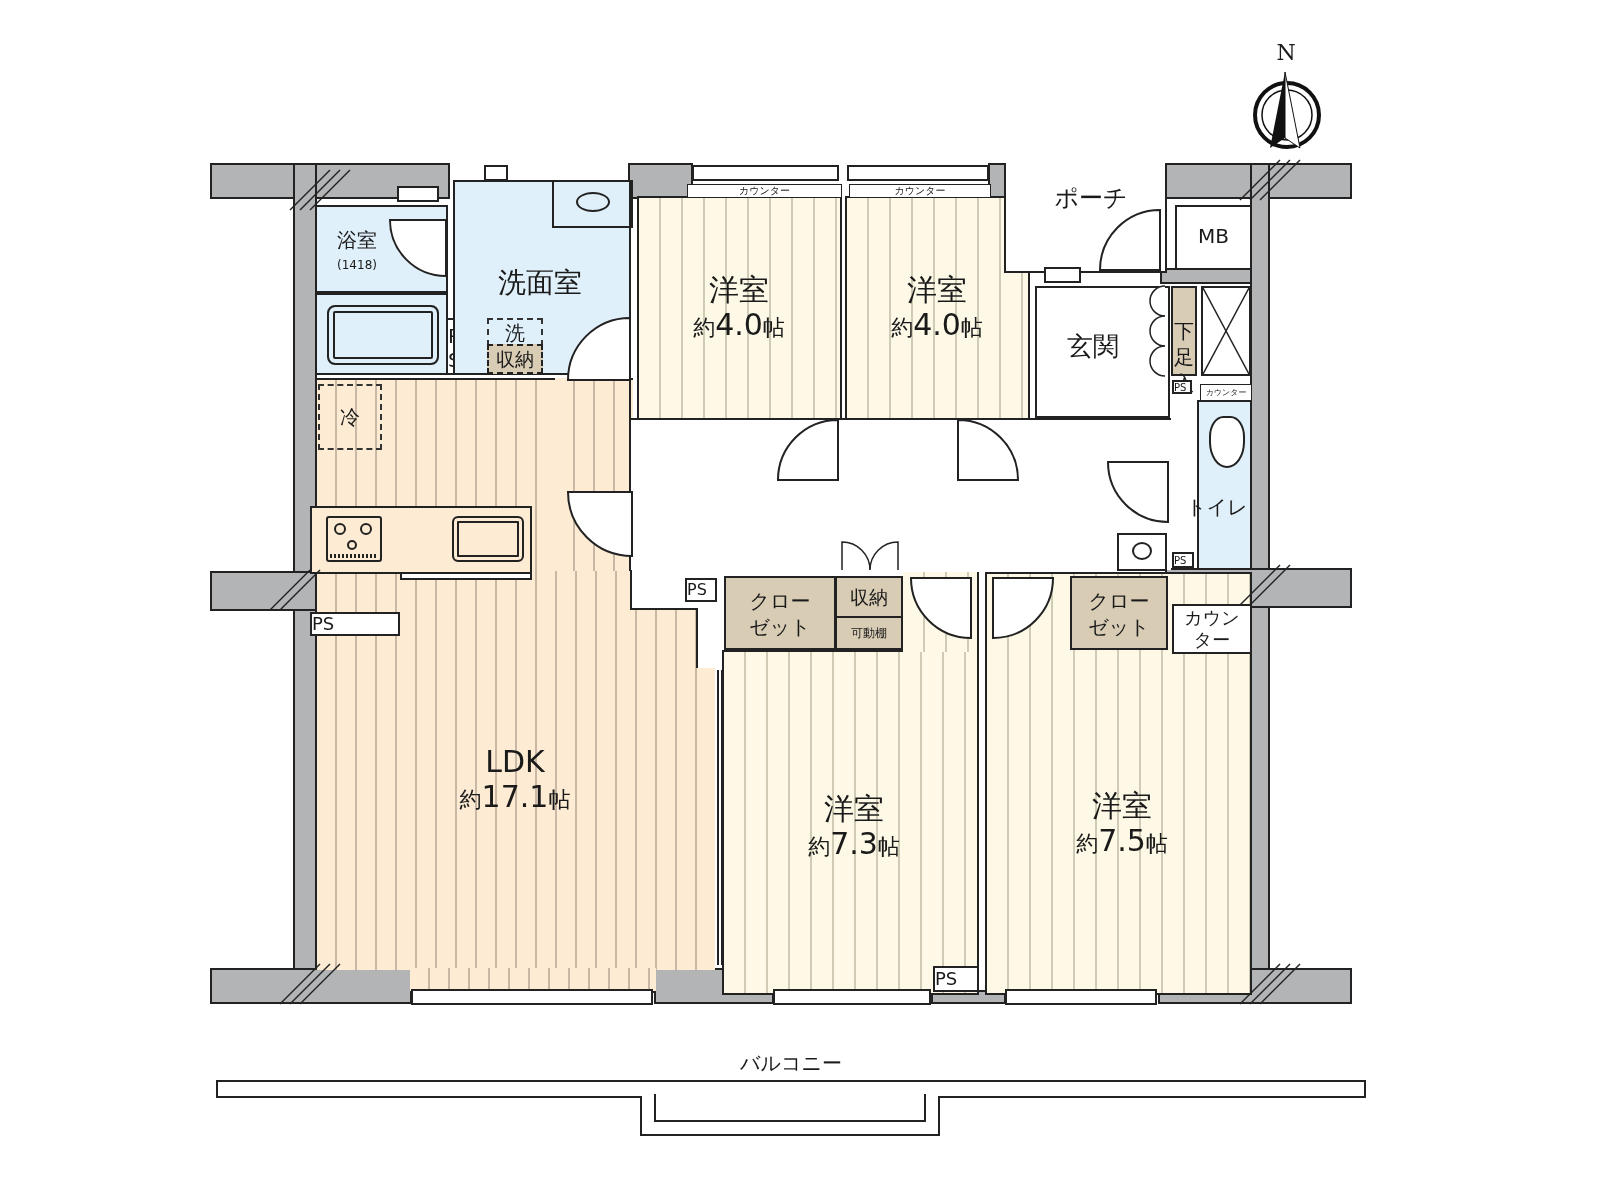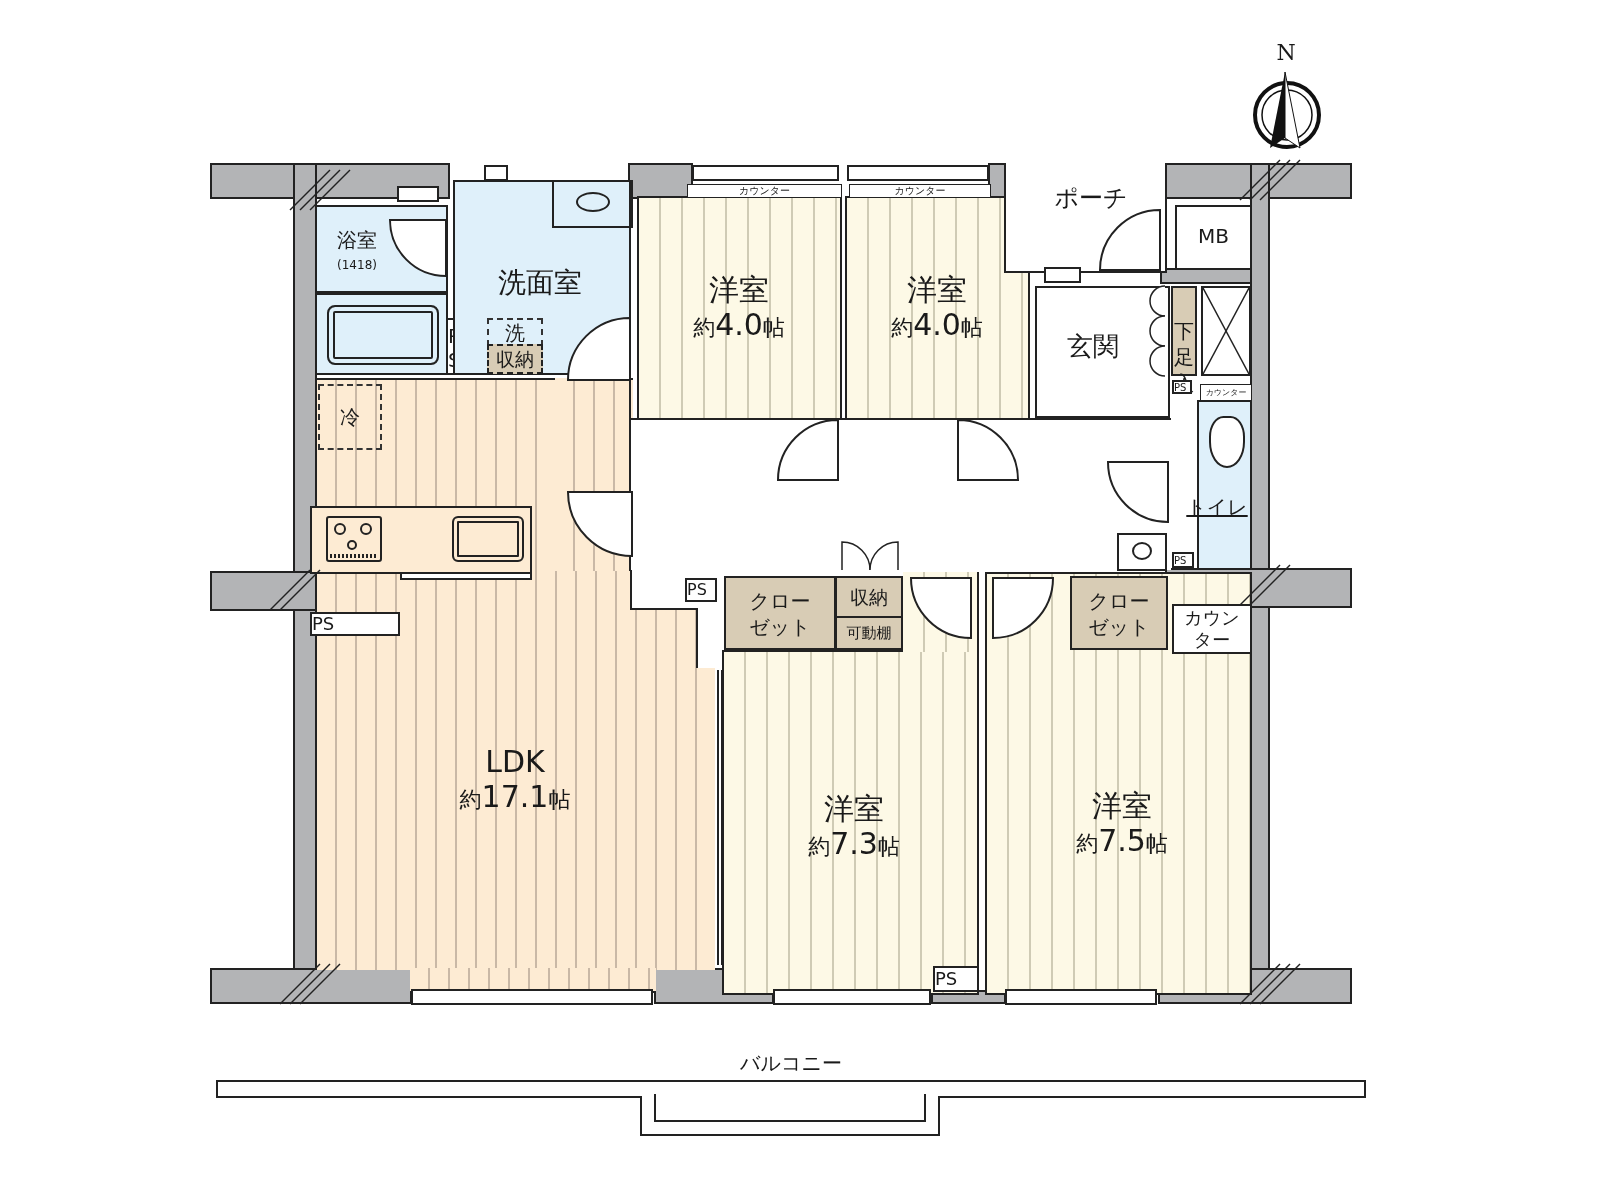--- a/index.html
+++ b/index.html
@@ -142,37 +142,37 @@
 </div>
 
 <div class="abs ps" style="left:1172px;top:380px;width:20px;height:14px;font-size:10px;line-height:11px;">
   <span>PS</span>
 </div>
 <div class="abs" style="left:1200px;top:384px;width:52px;height:18px;border:1px solid #222;background:#fff;font-size:8px;text-align:center;line-height:16px;">
   <span>カウンター</span>
 </div>
 <div class="abs room wet" style="left:1197px;top:400px;width:55px;height:170px;">
   <div class="abs" style="left:10px;top:14px;width:36px;height:52px;border:2px solid #222;border-radius:40% 40% 50% 50%;background:#fff;"></div>
-  <div class="lbl" style="left:-20px;top:94px;width:76px;font-size:20px;text-decoration:underline;">トイレ</div>
+  <div class="lbl" style="left:-20px;top:94px;width:76px;font-size:20px;">トイレ</div>
 </div>
 <div class="abs ps" style="left:1172px;top:552px;width:22px;height:16px;font-size:10px;line-height:13px;">
   <span>PS</span>
 </div>
 
 <div class="abs ps" style="left:685px;top:578px;width:32px;height:24px;font-size:16px;line-height:20px;">
   <span>PS</span>
 </div>
 <div class="abs closet" style="left:724px;top:576px;width:112px;height:74px;font-size:20px;text-align:center;line-height:26px;padding-top:10px;">
   <span>クロー</span><br>
   <span>ゼット</span>
 </div>
 <div class="abs closet" style="left:835px;top:576px;width:68px;height:42px;font-size:19px;text-align:center;line-height:38px;">
   <span>収納</span>
 </div>
-<div class="abs closet" style="left:835px;top:616px;width:68px;height:34px;font-size:15px;text-align:center;line-height:30px;">
+<div class="abs closet" style="left:835px;top:616px;width:68px;height:34px;font-size:12px;text-align:center;line-height:30px;">
   <span>可動棚</span>
 </div>
 
 <div class="abs room west" style="left:722px;top:650px;width:257px;height:345px;">
   <div class="lbl" style="left:60px;top:140px;width:140px;">
     <div class="rname">洋室</div>
     <div class="rsize"><span>約</span><b>7.3</b><span>帖</span></div>
   </div>
 </div>
 <div class="abs west" style="left:903px;top:572px;width:76px;height:80px;border-right:2px solid #222;"></div>

